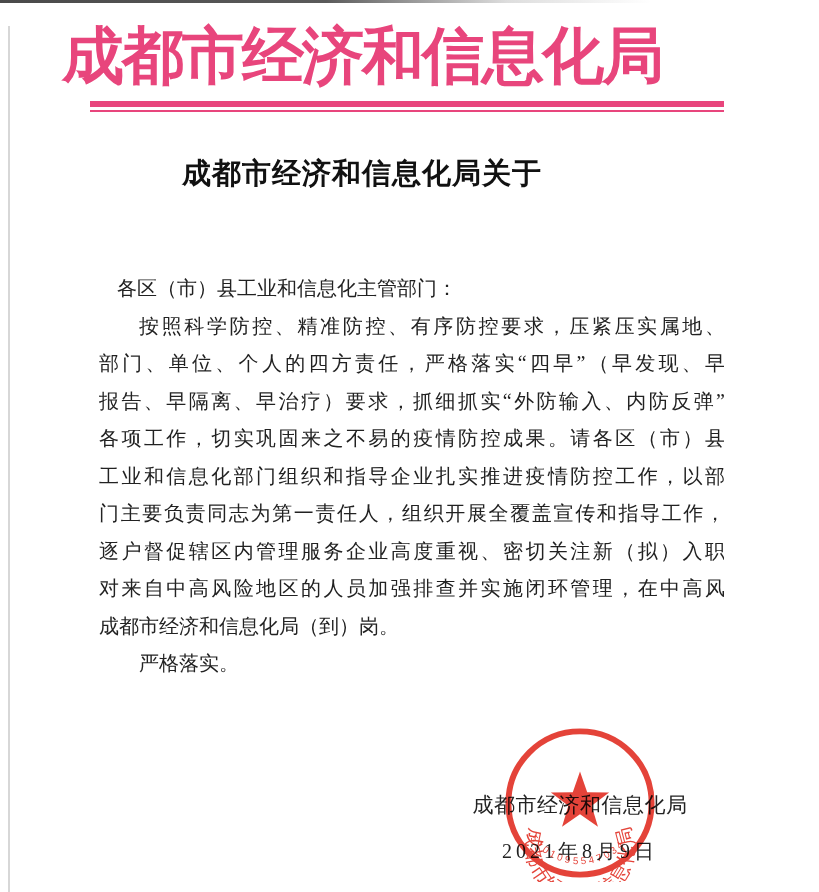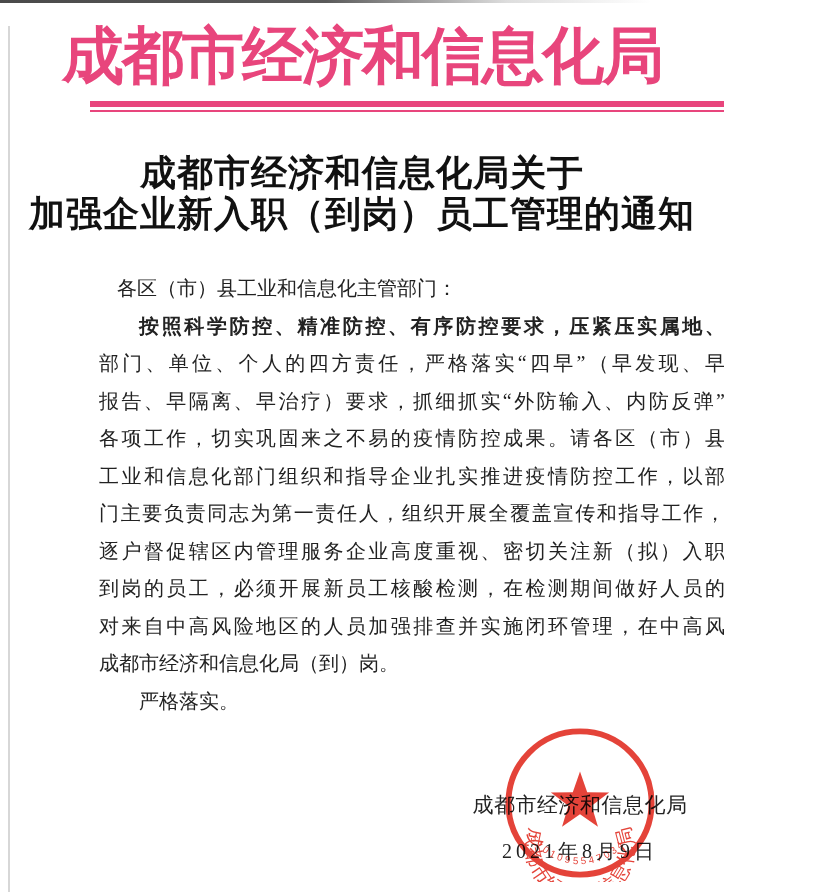--- a/index.html
+++ b/index.html
@@ -14,26 +14,26 @@
   .scan-speck{position:absolute;left:768px;top:20px;width:22px;height:8px;background:#dcdcdc;border-radius:50%;opacity:.8;}
   
   .agency-header{
     position:absolute;left:0;top:16px;width:100%;text-align:center;
     font-size:62px;font-weight:bold;letter-spacing:-2px;color:#e8457c;line-height:80px;
   }
   .rule-thick{position:absolute;left:90px;top:101px;width:646px;height:6px;background:#e8457c;}
   .rule-thin{position:absolute;left:90px;top:110px;width:646px;height:2px;background:#e8457c;}
   
   .doc-title{position:absolute;left:0;top:153px;width:100%;text-align:center;
-    font-weight:bold;font-size:36px;line-height:41px;color:#111;letter-spacing:1px;}
+    font-weight:bold;font-size:29px;line-height:41px;color:#111;letter-spacing:1px;}
   
   .body-block{position:absolute;left:99px;top:270px;width:626px;font-size:20px;line-height:37.5px;color:#222;}
   .line{height:37.5px;text-align:justify;text-align-last:justify;white-space:nowrap;}
   .line.salutation{text-align:right;text-align-last:left;padding-left:18px;}
-  .line.indent{padding-left:40px;width:586px;font-weight:bold;}
+  .line.indent{padding-left:40px;width:586px;}
   .line.short{text-align:left;text-align-last:left;}
   .line.closing{text-align:left;text-align-last:left;padding-left:40px;}
   
   .sign-block{position:absolute;left:440px;top:792px;width:280px;text-align:center;color:#222;}
   .signature{font-size:21px;line-height:26px;letter-spacing:0.5px;}
   .doc-date{font-size:20px;line-height:26px;margin-top:20px;letter-spacing:4px;}
   
   .seal{position:absolute;left:501px;top:724px;width:158px;height:158px;
     mix-blend-mode:multiply;opacity:.92;}
 </style>
@@ -45,33 +45,31 @@
   <div class="scan-top"></div>
   <div class="scan-left"></div>
   <div class="scan-speck"></div>
 
   <div class="agency-header">成都市经济和信息化局</div>
   <div class="rule-thick"></div>
   <div class="rule-thin"></div>
 
   <div class="doc-title">
     <div>成都市经济和信息化局关于</div>
-    <div>加强企业新入职（到岗）员工管理的通知</div>
   </div>
 
   <div class="body-block">
     <div class="line salutation">各区（市）县工业和信息化主管部门：</div>
     <div class="line indent">按照科学防控、精准防控、有序防控要求，压紧压实属地、</div>
     <div class="line">部门、单位、个人的四方责任，严格落实“四早”（早发现、早</div>
     <div class="line">报告、早隔离、早治疗）要求，抓细抓实“外防输入、内防反弹”</div>
     <div class="line">各项工作，切实巩固来之不易的疫情防控成果。请各区（市）县</div>
     <div class="line">工业和信息化部门组织和指导企业扎实推进疫情防控工作，以部</div>
     <div class="line">门主要负责同志为第一责任人，组织开展全覆盖宣传和指导工作，</div>
     <div class="line">逐户督促辖区内管理服务企业高度重视、密切关注新（拟）入职</div>
-    <div class="line">到岗的员工，必须开展新员工核酸检测，在检测期间做好人员的</div>
     <div class="line">对来自中高风险地区的人员加强排查并实施闭环管理，在中高风</div>
     <div class="line short">成都市经济和信息化局（到）岗。</div>
     <div class="line closing">严格落实。</div>
   </div>
 
   <div class="sign-block">
     <div class="signature">成都市经济和信息化局</div>
     <div class="doc-date">2021年8月9日</div>
   </div>
 

